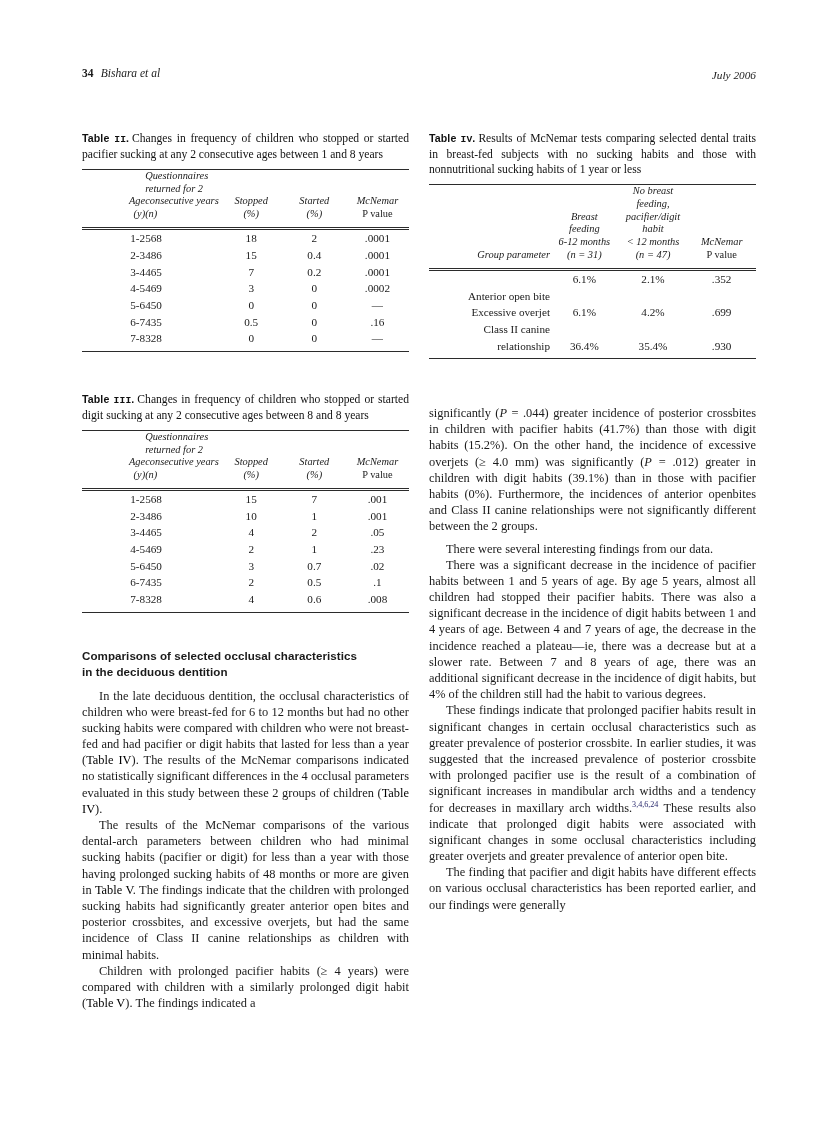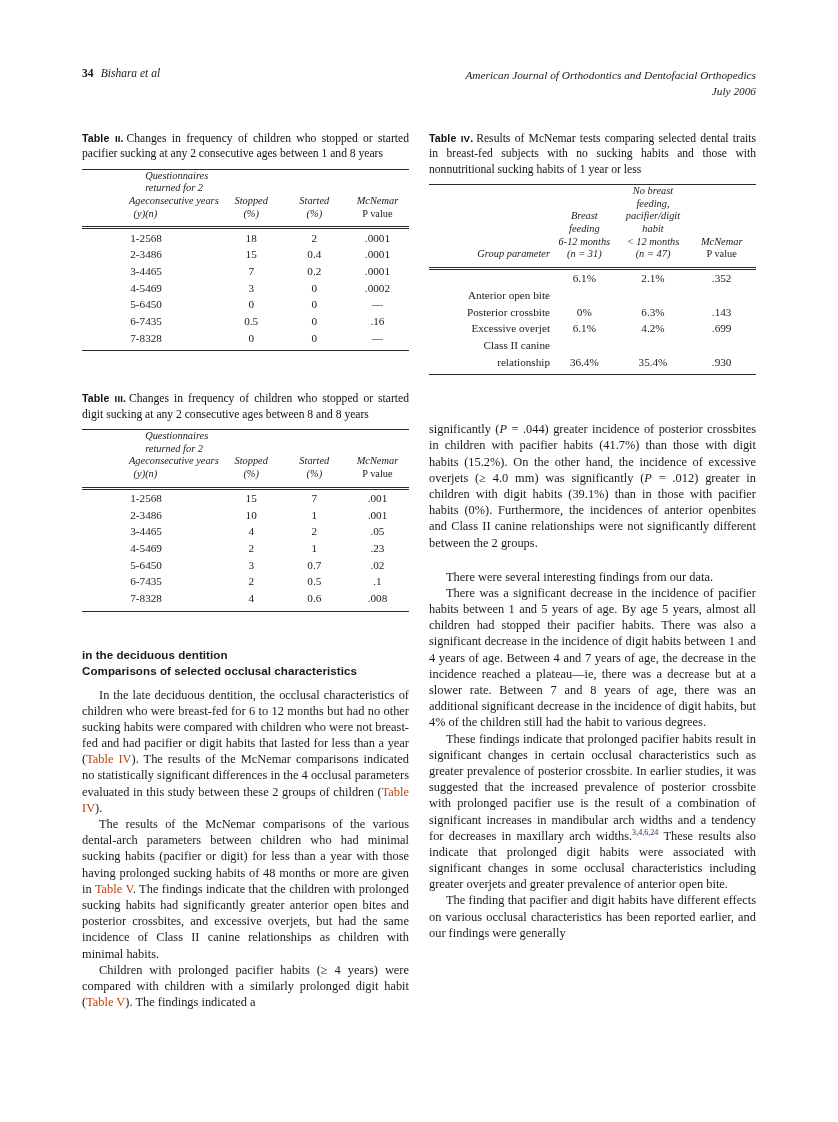--- a/index.html
+++ b/index.html
@@ -74,21 +74,21 @@
     text-justify: inter-word;
     margin: 0 0 7px 0;
     color: #111;
   }
   .tbl-caption .tbl-label {
     font-family: "Liberation Sans", sans-serif;
     font-weight: bold;
     font-size: 10.6px;
     letter-spacing: 0.1px;
   }
-  .tbl-caption .tbl-label .rom { font-size: 9.7px; }
+  .tbl-caption .tbl-label .rom { font-size: 9.7px; font-family: Liberation Mono, monospace; }
   .tbl-caption .cap-text { margin-left: 3px; }
 
   table.data {
     border-collapse: collapse;
     width: 100%;
     font-size: 11.2px;
   }
   table.data thead th {
     font-style: italic;
     font-weight: normal;
@@ -142,41 +142,40 @@
     font-size: 12.4px;
     line-height: 1.305;
     text-align: justify;
     text-justify: inter-word;
     margin: 0;
     text-indent: 17px;
     hyphens: manual;
   }
   p.body.noindent { text-indent: 0; }
   .xref {
-    color: #c2410c;
+    color: #000000;
   }
   .mathital { font-style: italic; }
   sup.refmark {
     font-size: 8.1px;
     vertical-align: super;
     line-height: 0;
     color: #2a2a6e;
   }
 </style>
 </head>
 <body>
 
 <div class="page">
 
   <div class="runhead">
     <div class="runhead-left">
       <span class="pageno">34</span><span class="authors">Bishara et al</span>
     </div>
     <div class="runhead-right">
-      <div>American Journal of Orthodontics and Dentofacial Orthopedics</div>
       <div>July 2006</div>
     </div>
   </div>
 
   <div class="col col-left" style="top:124px;">
 
     <div class="tbl-block">
       <div class="tbl-caption">
         <span class="tbl-label"><span>Table</span>&nbsp;<span class="rom">II</span>.</span><span class="cap-text">Changes in frequency of children who stopped or started pacifier sucking at any 2 consecutive ages between 1 and 8 years</span>
       </div>
@@ -359,22 +358,22 @@
             </tr>
           <tr class="hdr-row rule-bot">
               <td colspan="5"></td>
             </tr>
         </tbody>
       </table>
     </div>
 
     <div style="margin-top:35px;">
       <div class="sec-head">
+        <div>Comparisons of selected occlusal characteristics</div>
         <div>in the deciduous dentition</div>
-        <div>Comparisons of selected occlusal characteristics</div>
       </div>
 
       <p class="body" style="margin-top:8px;"><span>In the late deciduous dentition, the occlusal characteristics of children who were breast-fed for 6 to 12 months but had no other sucking habits were compared with children who were not breast-fed and had pacifier or digit habits that lasted for less than a year (</span><span class="xref">Table IV</span><span>). The results of the McNemar comparisons indicated no statistically significant differences in the 4 occlusal parameters evaluated in this study between these 2 groups of children (</span><span class="xref">Table IV</span><span>).</span></p>
 
       <p class="body"><span>The results of the McNemar comparisons of the various dental-arch parameters between children who had minimal sucking habits (pacifier or digit) for less than a year with those having prolonged sucking habits of 48 months or more are given in </span><span class="xref">Table V</span><span>. The findings indicate that the children with prolonged sucking habits had significantly greater anterior open bites and posterior crossbites, and excessive overjets, but had the same incidence of Class II canine relationships as children with minimal habits.</span></p>
 
       <p class="body"><span>Children with prolonged pacifier habits (≥ 4 years) were compared with children with a similarly prolonged digit habit (</span><span class="xref">Table V</span><span>). The findings indicated a</span></p>
     </div>
   </div>
 
@@ -423,26 +422,20 @@
               <td class="t4-col">2.1%</td>
               <td class="t4-p">.352</td>
             </tr>
           <tr>
               <td class="t4-param">Anterior open bite</td>
               <td class="t4-col"></td>
               <td class="t4-col"></td>
               <td class="t4-p"></td>
             </tr>
           <tr>
-              <td class="t4-param">Posterior crossbite</td>
-              <td class="t4-col">0%</td>
-              <td class="t4-col">6.3%</td>
-              <td class="t4-p">.143</td>
-            </tr>
-          <tr>
               <td class="t4-param">Excessive overjet</td>
               <td class="t4-col">6.1%</td>
               <td class="t4-col">4.2%</td>
               <td class="t4-p">.699</td>
             </tr>
           <tr>
               <td class="t4-param">Class II canine</td>
               <td class="t4-col"></td>
               <td class="t4-col"></td>
               <td class="t4-p"></td>
@@ -457,20 +450,20 @@
               <td colspan="4"></td>
             </tr>
         </tbody>
       </table>
     </div>
 
     <div style="margin-top:46px;">
       <p class="body noindent"><span>significantly (</span><span class="mathital">P</span><span> = .044) greater incidence of posterior crossbites in children with pacifier habits (41.7%) than those with digit habits (15.2%). On the other hand, the incidence of excessive overjets (≥ 4.0 mm) was significantly (</span><span class="mathital">P</span><span> = .012) greater in children with digit habits (39.1%) than in those with pacifier habits (0%). Furthermore, the incidences of anterior openbites and Class II canine relationships were not significantly different between the 2 groups.</span></p>
 
 
-      <p class="body" style="margin-top:18px;">There were several interesting findings from our data.</p>
+      <p class="body" style="margin-top:6px;">There were several interesting findings from our data.</p>
       <p class="body">There was a significant decrease in the incidence of pacifier habits between 1 and 5 years of age. By age 5 years, almost all children had stopped their pacifier habits. There was also a significant decrease in the incidence of digit habits between 1 and 4 years of age. Between 4 and 7 years of age, the decrease in the incidence reached a plateau—ie, there was a decrease but at a slower rate. Between 7 and 8 years of age, there was an additional significant decrease in the incidence of digit habits, but 4% of the children still had the habit to various degrees.</p>
       <p class="body"><span>These findings indicate that prolonged pacifier habits result in significant changes in certain occlusal characteristics such as greater prevalence of posterior crossbite. In earlier studies, it was suggested that the increased prevalence of posterior crossbite with prolonged pacifier use is the result of a combination of significant increases in mandibular arch widths and a tendency for decreases in maxillary arch widths.</span><sup class="refmark">3,4,6,24</sup><span> These results also indicate that prolonged digit habits were associated with significant changes in some occlusal characteristics including greater overjets and greater prevalence of anterior open bite.</span></p>
       <p class="body">The finding that pacifier and digit habits have different effects on various occlusal characteristics has been reported earlier, and our findings were generally</p>
     </div>
   </div>
 
 </div>
 
 </body></html>

